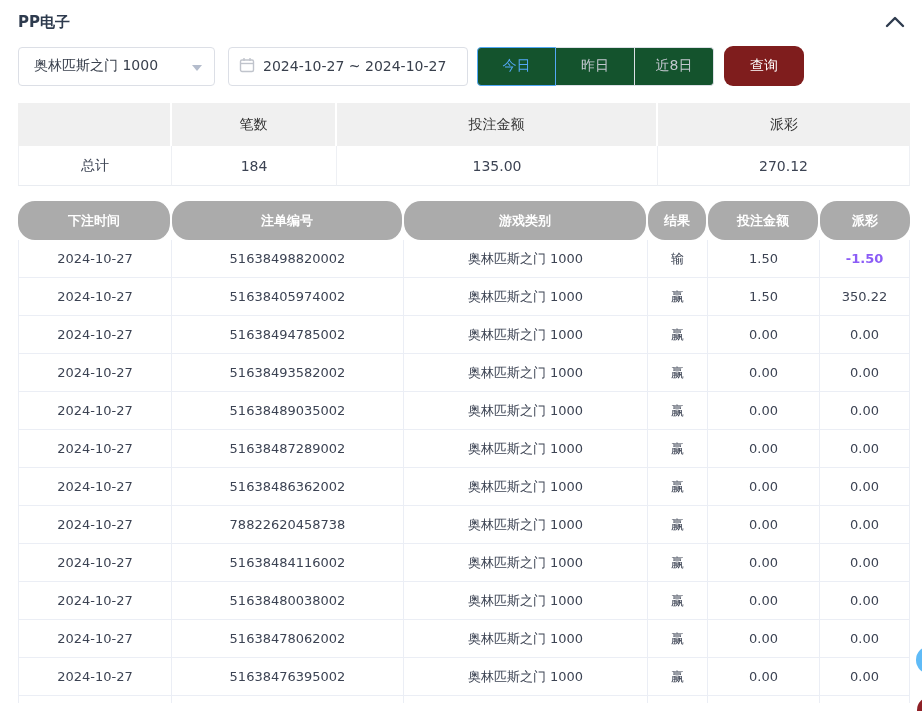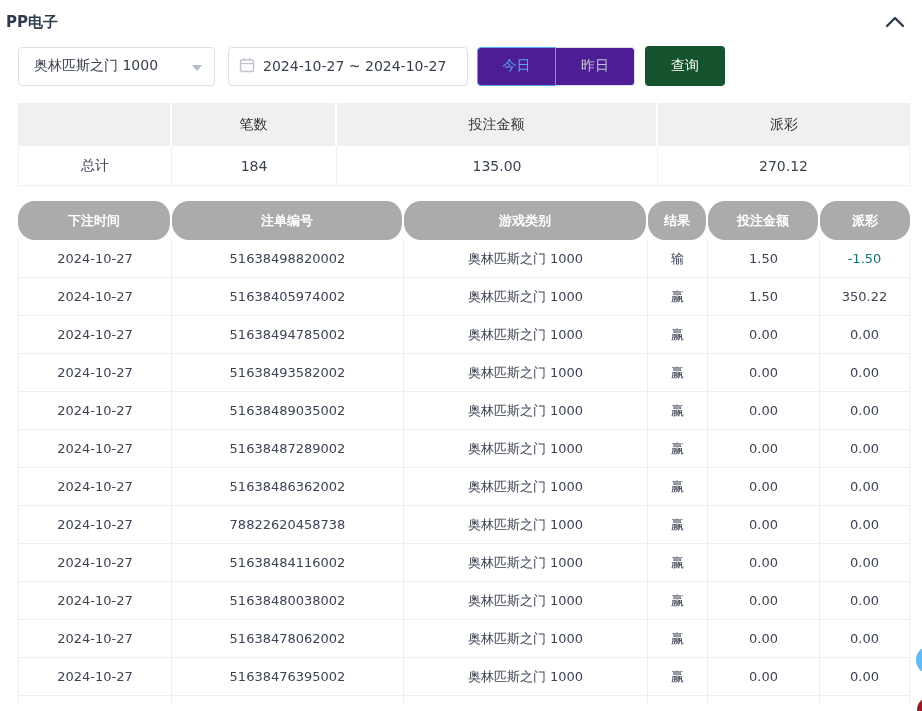--- a/index.html
+++ b/index.html
@@ -7,21 +7,21 @@
     width: 922px; height: 711px;
     overflow: hidden;
     background: #ffffff;
     font-family: "DejaVu Sans", "Liberation Sans", sans-serif;
     position: relative;
   }
 
   
   .panel-header {
     display: flex; justify-content: space-between; align-items: center;
-    padding: 13px 17px 0 6px;
+    padding: 13px 17px 0 18px;
   }
   .panel-title { font-size: 15px; font-weight: bold; color: #2e3b4e; }
   .collapse-btn { cursor: pointer; display: flex; align-items: center; }
 
   
   .filter-row {
     display: flex; align-items: center;
     margin: 14px 0 0 18px;
   }
   .select-box {
@@ -45,38 +45,38 @@
     width: 240px; height: 39px;
     border: 1px solid #dcdfe6; border-radius: 4px;
     display: flex; align-items: center;
     padding: 0 10px; gap: 8px;
     font-size: 14px; color: #39404d;
     cursor: pointer; background: #fff;
   }
   .btn-group { display: flex; margin-left: 9px; }
   .btn-group .qbtn {
     width: 79px; height: 39px;
-    background: #4c1d95;
+    background: #14532d;
     border: 1px solid #dcdfe6;
     border-left: none;
     font-size: 14px; color: #c3c7cf;
     cursor: pointer;
     font-family: inherit;
   }
   .btn-group .qbtn:first-child { border-left: 1px solid #dcdfe6; border-radius: 4px 0 0 4px; }
   .btn-group .qbtn:last-child { border-radius: 0 4px 4px 0; }
   .btn-group .qbtn.active {
     border: 1px solid #53a8f6;
     color: #53a8f6;
   }
   .search-btn {
     margin-left: 10px;
     width: 80px; height: 40px;
-    background: #14532d; color: #fff;
-    border: none; border-radius: 4px;
+    background: #7f1d1d; color: #fff;
+    border: none; border-radius: 9px;
     font-size: 14px; cursor: pointer;
     font-family: inherit;
   }
 
   
   table { border-collapse: separate; border-spacing: 0; table-layout: fixed; width: 892px; }
   th, td { text-align: center; overflow: hidden; white-space: nowrap; }
 
   .summary-table { margin: 17px 0 0 18px; }
   .summary-table th {
@@ -100,21 +100,21 @@
     border-right: 2px solid #fff;
     border-radius: 17px;
   }
   .detail-table th:last-child { border-right: none; }
   .detail-table td {
     height: 38px; font-size: 13px; color: #3c4353;
     border-bottom: 1px solid #ebeef5;
     border-right: 1px solid #ebeef5;
   }
   .detail-table td:first-child { border-left: 1px solid #ebeef5; text-align: center; }
-  .detail-table td.negative { color: #0f766e; }
+  .detail-table td.negative { color: #8b5cf6; font-weight: bold; }
   .detail-table tr.partial td {
     height: 7px; border-bottom: none;
   }
 
   
   .float-widget { position: absolute; border-radius: 50%; cursor: pointer; }
   .float-widget.blue { left: 916px; top: 646px; width: 28px; height: 28px; background: #5fbbf7; }
   .float-widget.red  { left: 917px; top: 697px; width: 26px; height: 26px; background: #8e2026; }
 
   .cal-icon { flex: 0 0 auto; }
@@ -147,20 +147,21 @@
         <line x1="5" y1="1" x2="5" y2="4" stroke="#c0c4cc" stroke-width="1.4"></line>
         <line x1="11" y1="1" x2="11" y2="4" stroke="#c0c4cc" stroke-width="1.4"></line>
       </svg>
     </span>
     <span>2024-10-27 ~ 2024-10-27</span>
   </div>
 
   <div class="btn-group">
     <button class="qbtn active">今日</button>
     <button class="qbtn">昨日</button>
+    <button class="qbtn">近8日</button>
   </div>
 
   <button class="search-btn">查询</button>
 </div>
 
 <table class="summary-table">
   <colgroup>
       <col style="width:154px">
       <col style="width:165px">
       <col style="width:321px">

